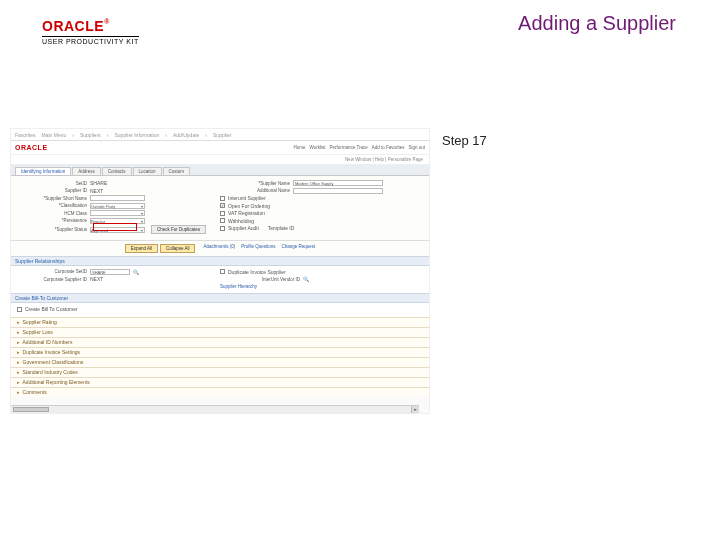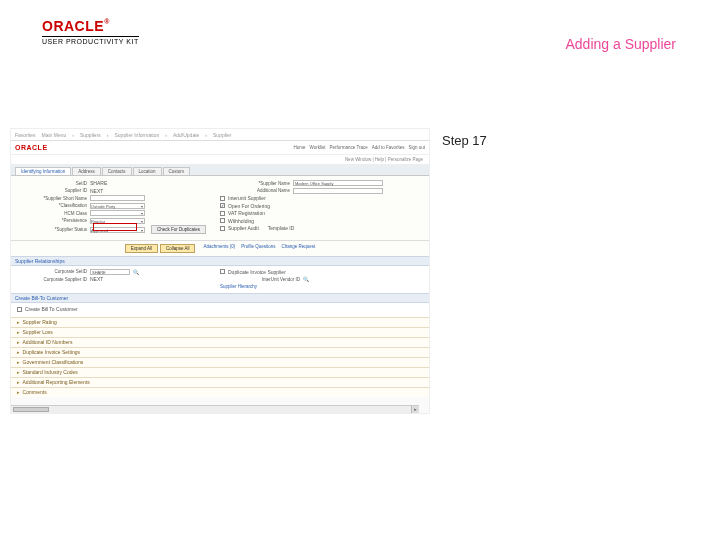--- a/index.html
+++ b/index.html
@@ -27,24 +27,24 @@
   .upk-text {
     font-size: 7px;
     letter-spacing: 0.5px;
     color: #000;
     border-top: 1px solid #000;
     margin-top: 2px;
     padding-top: 1px;
   }
   .header-title {
     position: absolute;
-    top: 36px;
+    top: 12px;
     right: 44px;
-    font-size: 14px;
-    color: #ec4899;
+    font-size: 20px;
+    color: #701a75;
   }
   .screenshot-wrap {
     position: absolute;
     top: 128px;
     left: 10px;
     width: 420px;
     height: 286px;
     border: 1px solid #eee;
     background: #fafafa;
     font-size: 5px;

